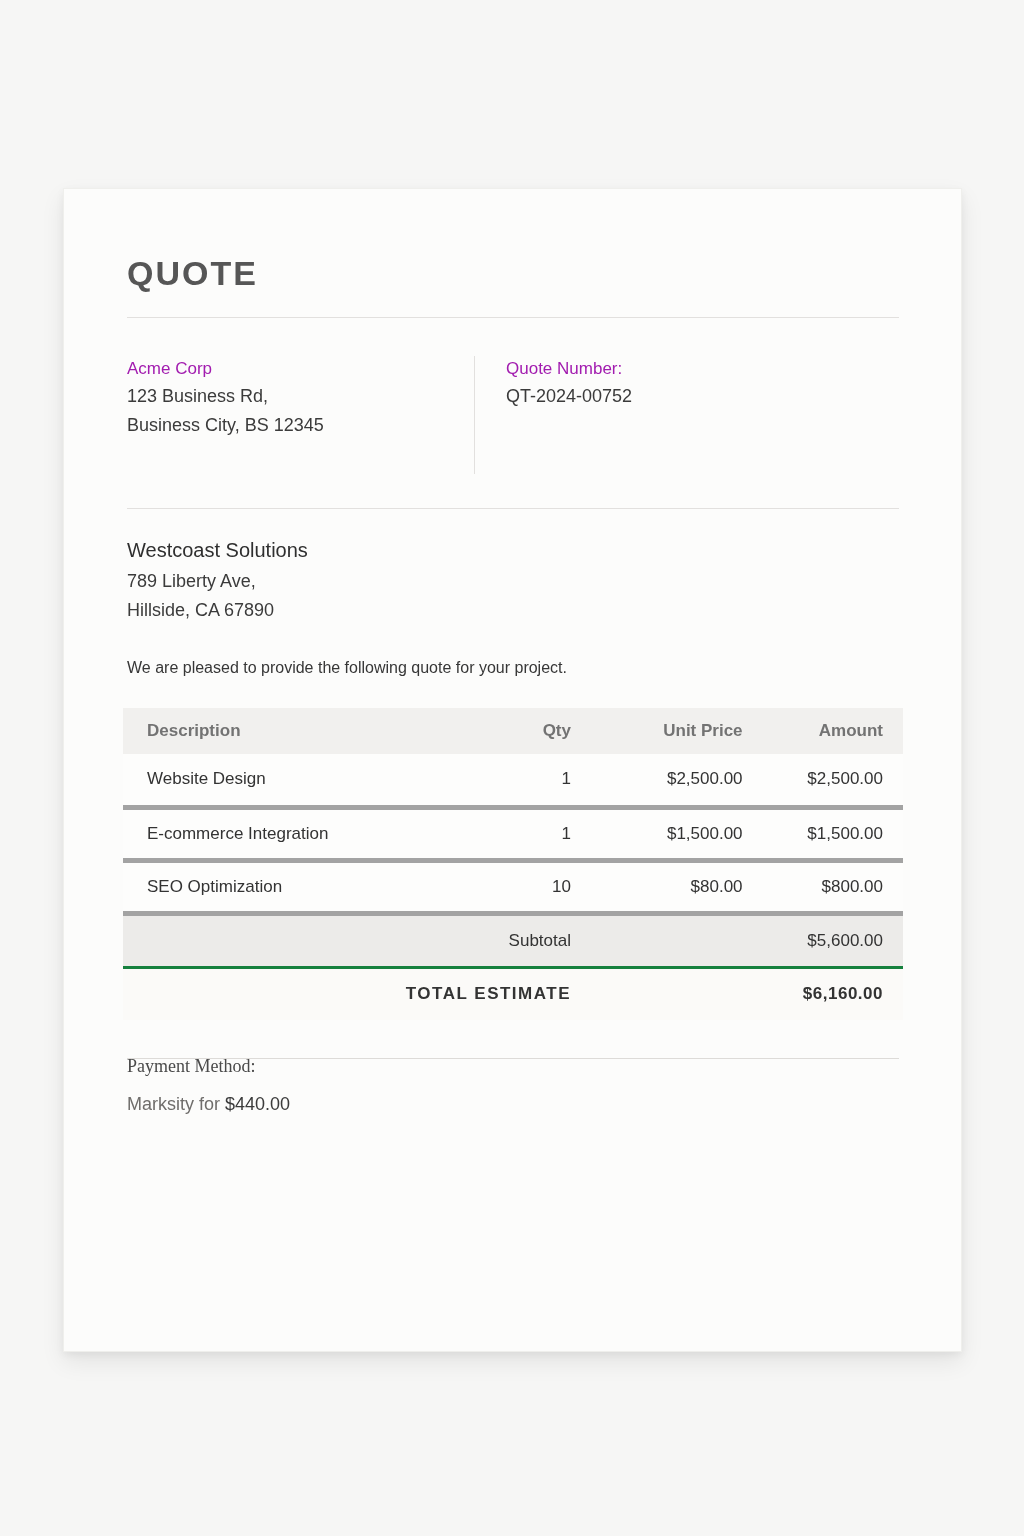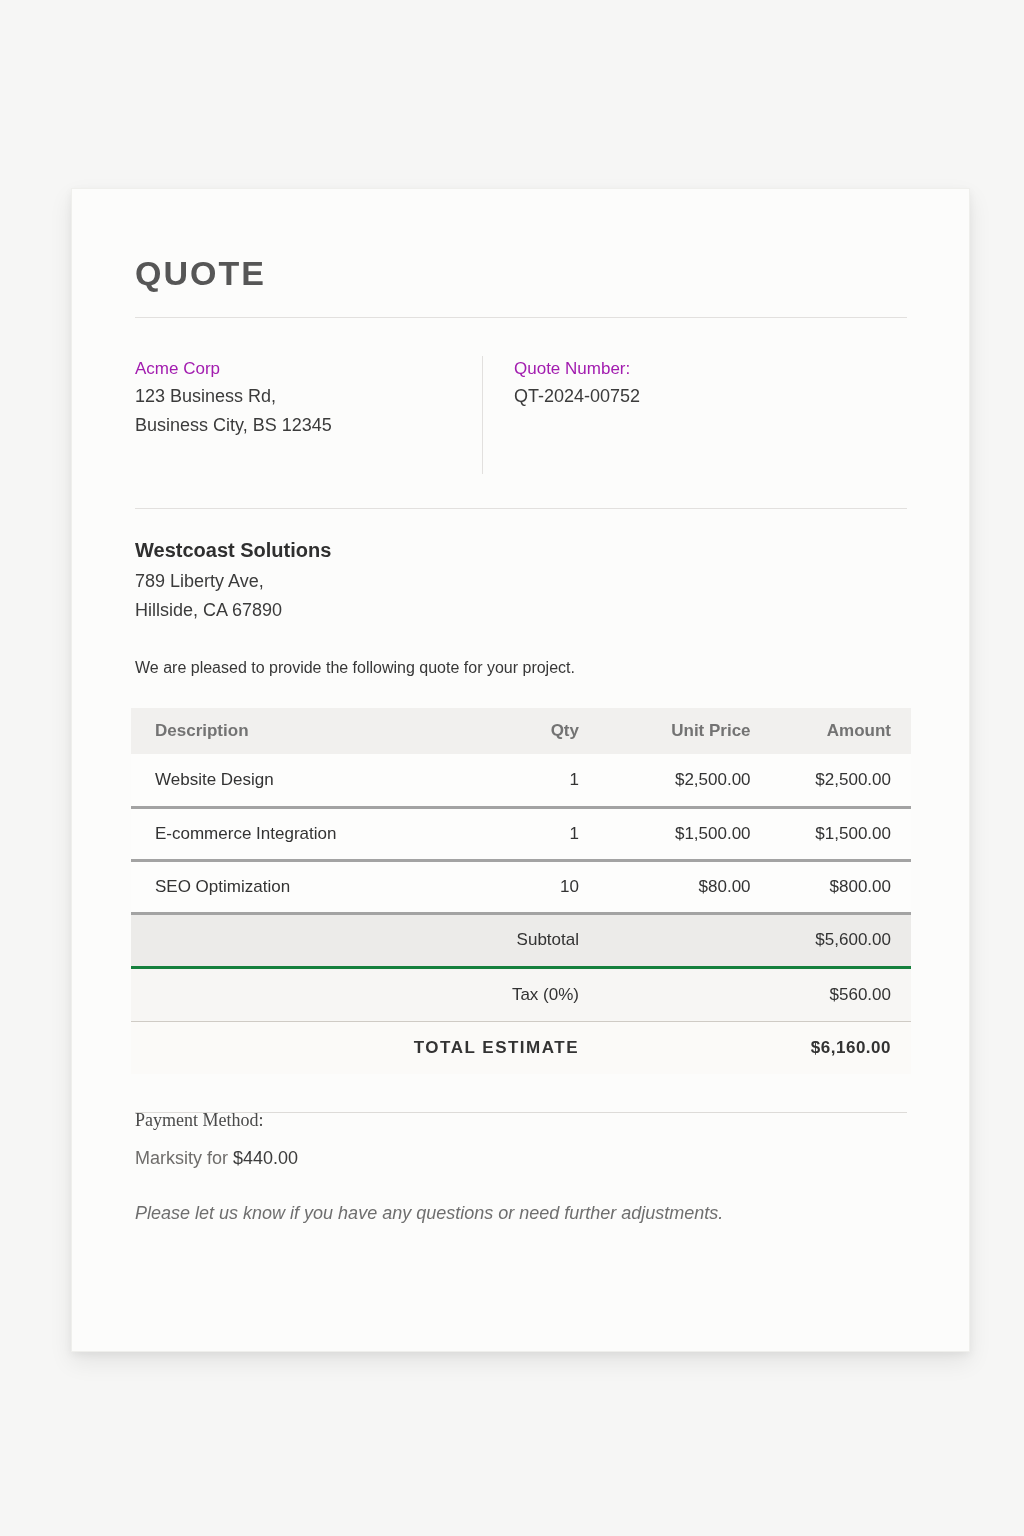--- a/index.html
+++ b/index.html
@@ -3,21 +3,21 @@
 <meta charset="utf-8">
 <style>
   * { margin: 0; padding: 0; box-sizing: border-box; }
   html, body {
     width: 1024px; height: 1536px;
     font-family: "Liberation Sans", "DejaVu Sans", sans-serif;
     background: #f6f6f5;
   }
   .canvas { position: relative; width: 1024px; height: 1536px; }
   .sheet {
-    position: absolute; left: 71px; top: 188px;
+    position: absolute; left: 63px; top: 188px;
     width: 899px; height: 1164px;
     background: #fcfcfb;
     border: 1px solid #efefec;
     box-shadow: 0 10px 22px rgba(0,0,0,0.08), 0 3px 8px rgba(0,0,0,0.05);
     padding: 64px 62px 50px 63px;
   }
   .doc-title {
     font-size: 34px; font-weight: 700; color: #565656;
     letter-spacing: 2px; line-height: 40px; margin-bottom: 24px;
   }
@@ -26,32 +26,32 @@
   .header-info { display: flex; margin-top: 38px; margin-bottom: 34px; min-height: 118px; }
   .col-company { width: 347px; }
   .vline { width: 0; border-left: 1px solid #e2e0de; margin-right: 31px; }
   .col-meta1 { width: 203px; }
   .col-meta2 { flex: 1; }
   .label { font-size: 17px; color: #a21caf; line-height: 26px; }
   .value { font-size: 18px; color: #3b3b3b; line-height: 29px; }
   .gap8 { margin-top: 10px; }
   
   .recipient { margin-top: 24px; }
-  .recipient .name { font-size: 20px; font-weight: 700; color: #2f2f2f; line-height: 34px; }
+  .recipient .name { font-size: 20px; font-weight: 400; color: #2f2f2f; line-height: 34px; }
   .intro { margin-top: 28px; font-size: 16px; color: #373737; line-height: 29px; }
   
   table.quote-table { width: calc(100% + 8px); margin-left: -4px; margin-top: 26px; border-collapse: collapse; }
   .quote-table th {
     background: #f1f0ee; font-size: 17px; font-weight: 700; color: #737373;
     height: 46px; padding: 0 20px; text-align: right; white-space: nowrap;
   }
   .quote-table th.desc { text-align: left; padding-left: 24px; }
   .quote-table td {
     font-size: 17px; color: #333; height: 53px; padding: 0 20px;
-    text-align: right; background: #fdfdfc; border-bottom: 3px solid #a3a3a3;
+    text-align: right; background: #fdfdfc; border-bottom: 5px solid #a3a3a3;
   }
   .quote-table td.desc { text-align: left; padding-left: 24px; }
   .quote-table col.c-desc { width: 46%; }
   .quote-table col.c-qty { width: 14%; }
   .quote-table col.c-price { width: 22%; }
   .quote-table col.c-amount { width: 18%; }
   tr.sum-subtotal td { background: #ecebe9; height: 54px; border-bottom: 1px solid #e0ded b; }
   tr.sum-subtotal td { border-bottom: 3px solid #15803d; }
   tr.sum-tax td { background: #f7f6f4; height: 54px; border-bottom: 1px solid #cfcbc5; }
   tr.sum-total td { background: #fbfaf8; height: 53px; border-bottom: none; }
@@ -137,35 +137,30 @@
         <tr>
           <td class="desc">SEO Optimization</td>
           <td>10</td>
           <td>$80.00</td>
           <td>$800.00</td>
         </tr>
         <tr class="sum-subtotal">
           <td colspan="2" class="sum-label">Subtotal</td>
           <td colspan="2">$5,600.00</td>
         </tr>
-        <tr class="sum-tax">
-          <td colspan="2" class="sum-label">Tax (0%)</td>
-          <td colspan="2">$560.00</td>
-        </tr>
         <tr class="sum-total">
           <td colspan="2" class="total-label">TOTAL ESTIMATE</td>
           <td colspan="2" class="total-amount">$6,160.00</td>
         </tr>
       </tbody>
     </table>
 
     <div class="payment-clip">
       <span>Payment Method:</span>
     </div>
     <div class="payment-line">
       <span class="muted">Marksity for</span>
       <span class="strong">$440.00</span>
     </div>
 
-    <p class="note">Please let us know if you have any questions or need further adjustments.</p>
 
   </div>
 </div>
 
 </body></html>

